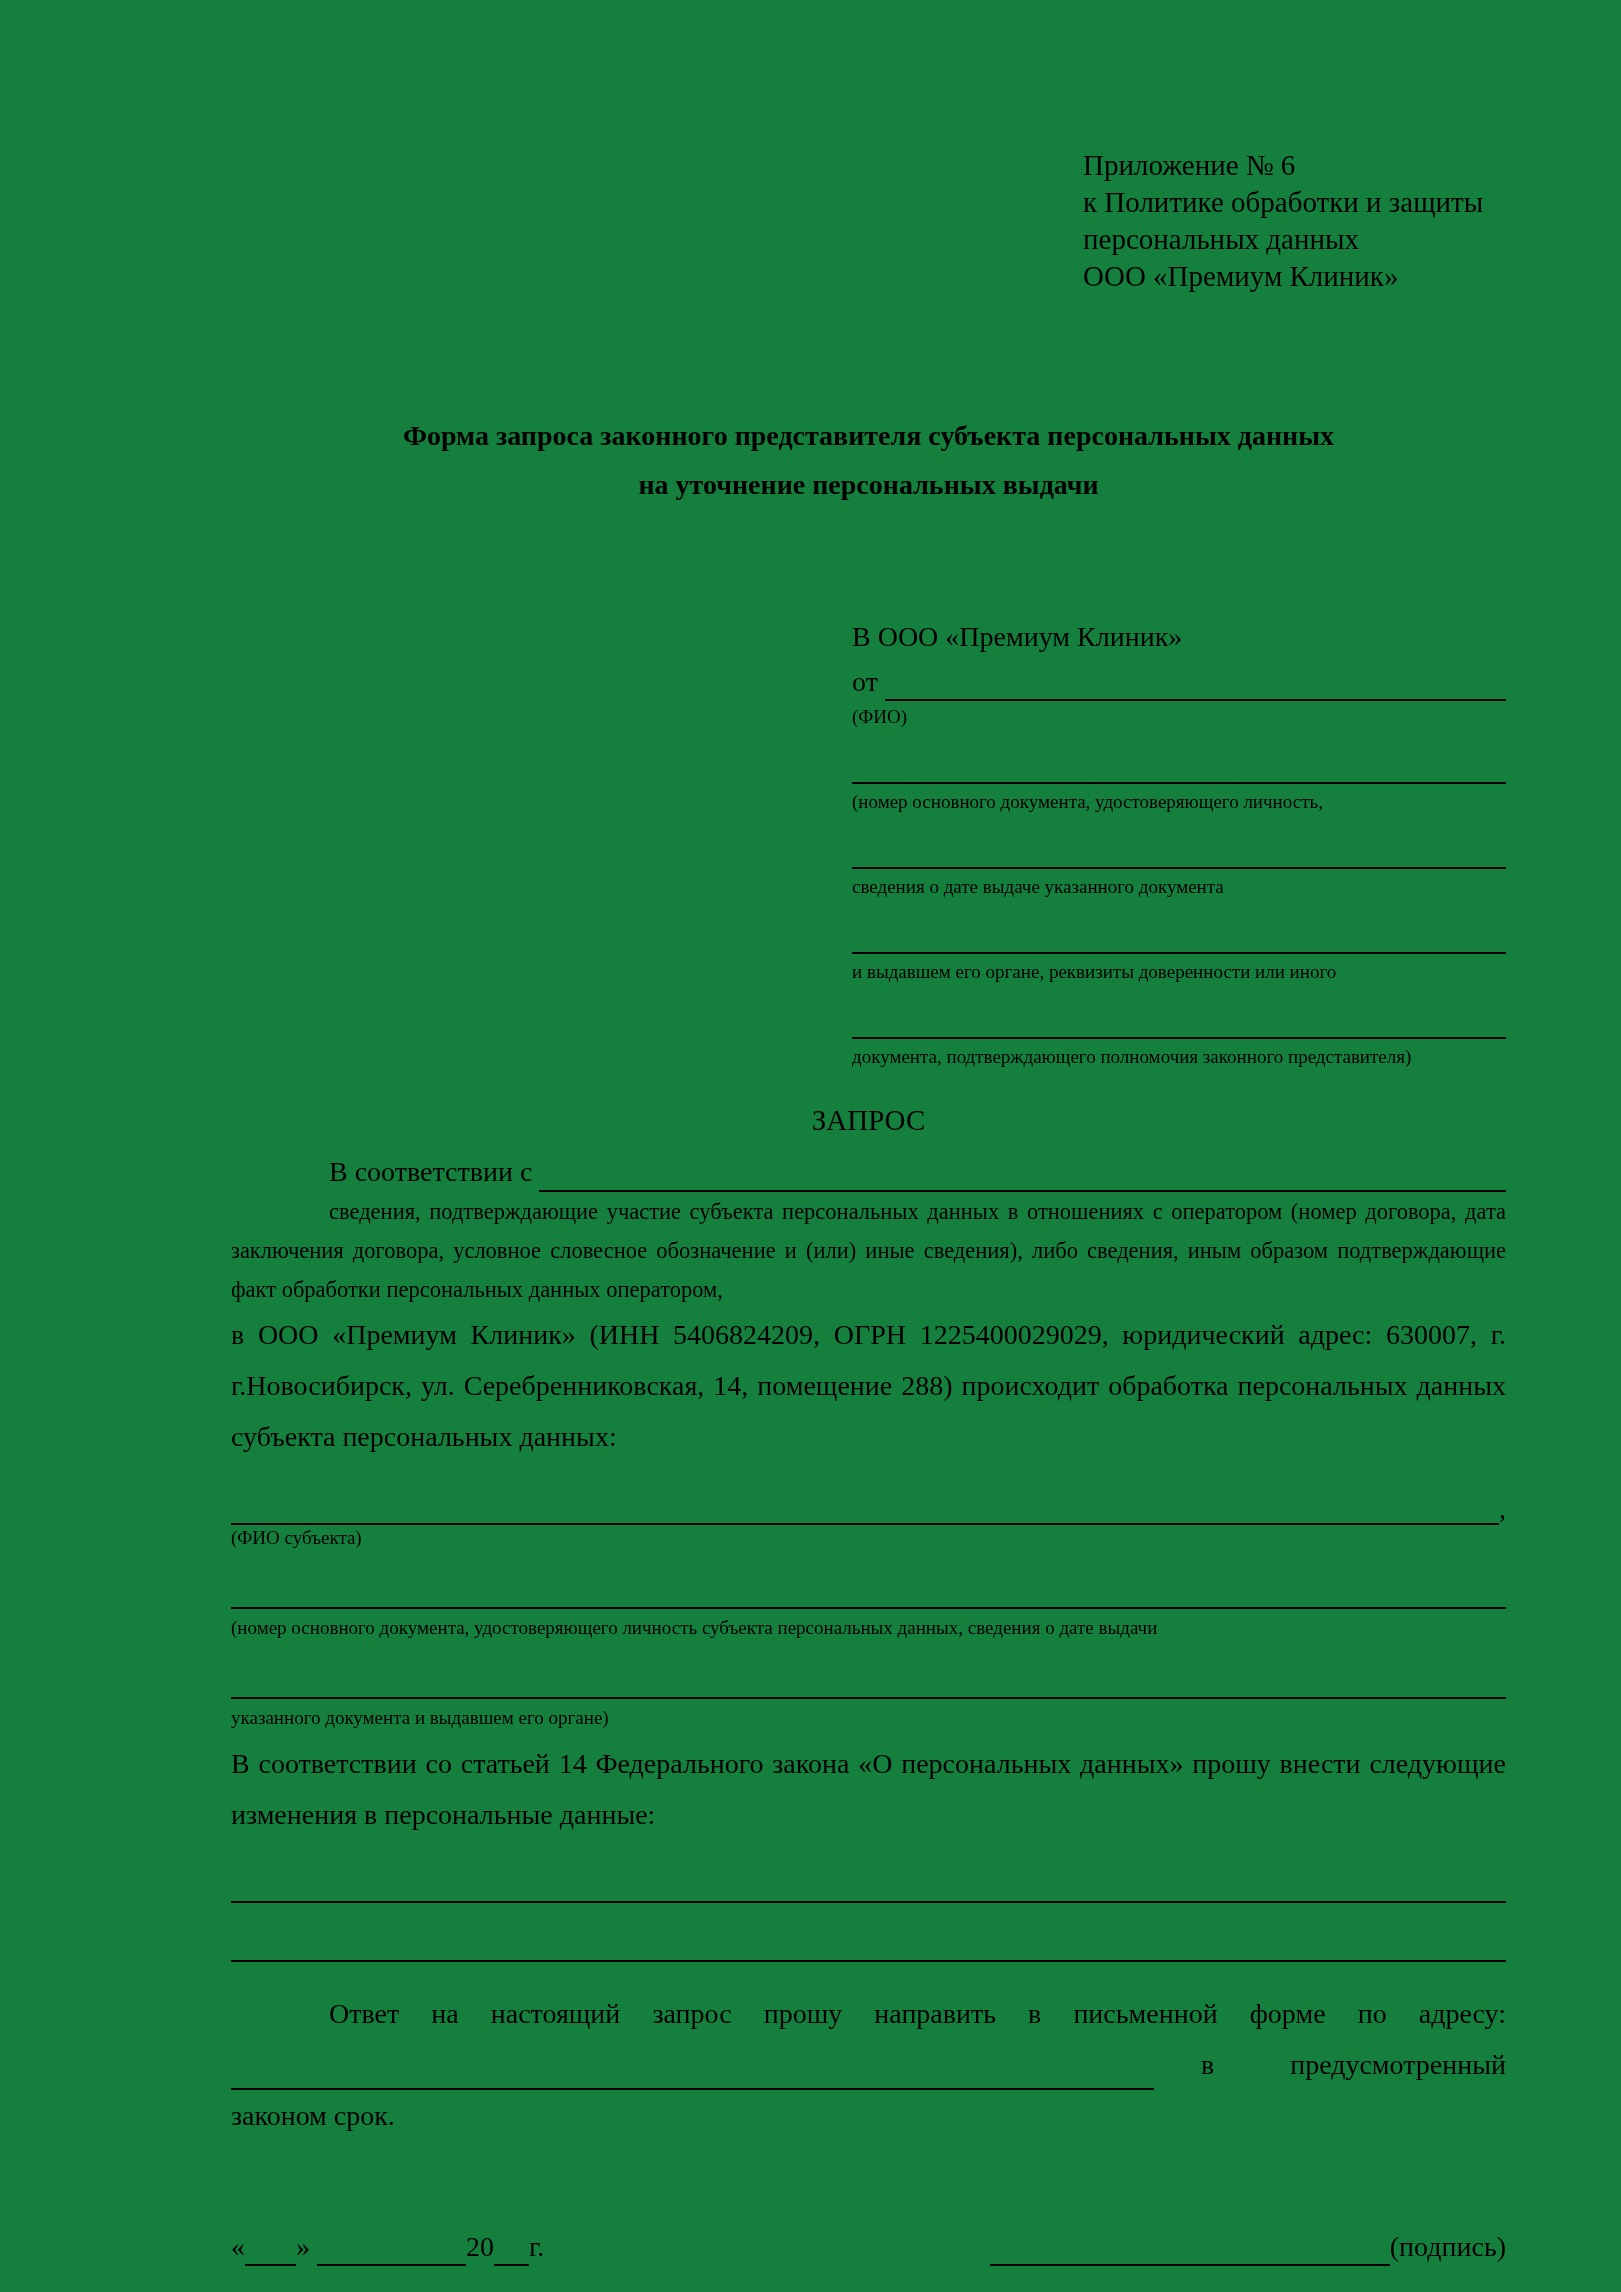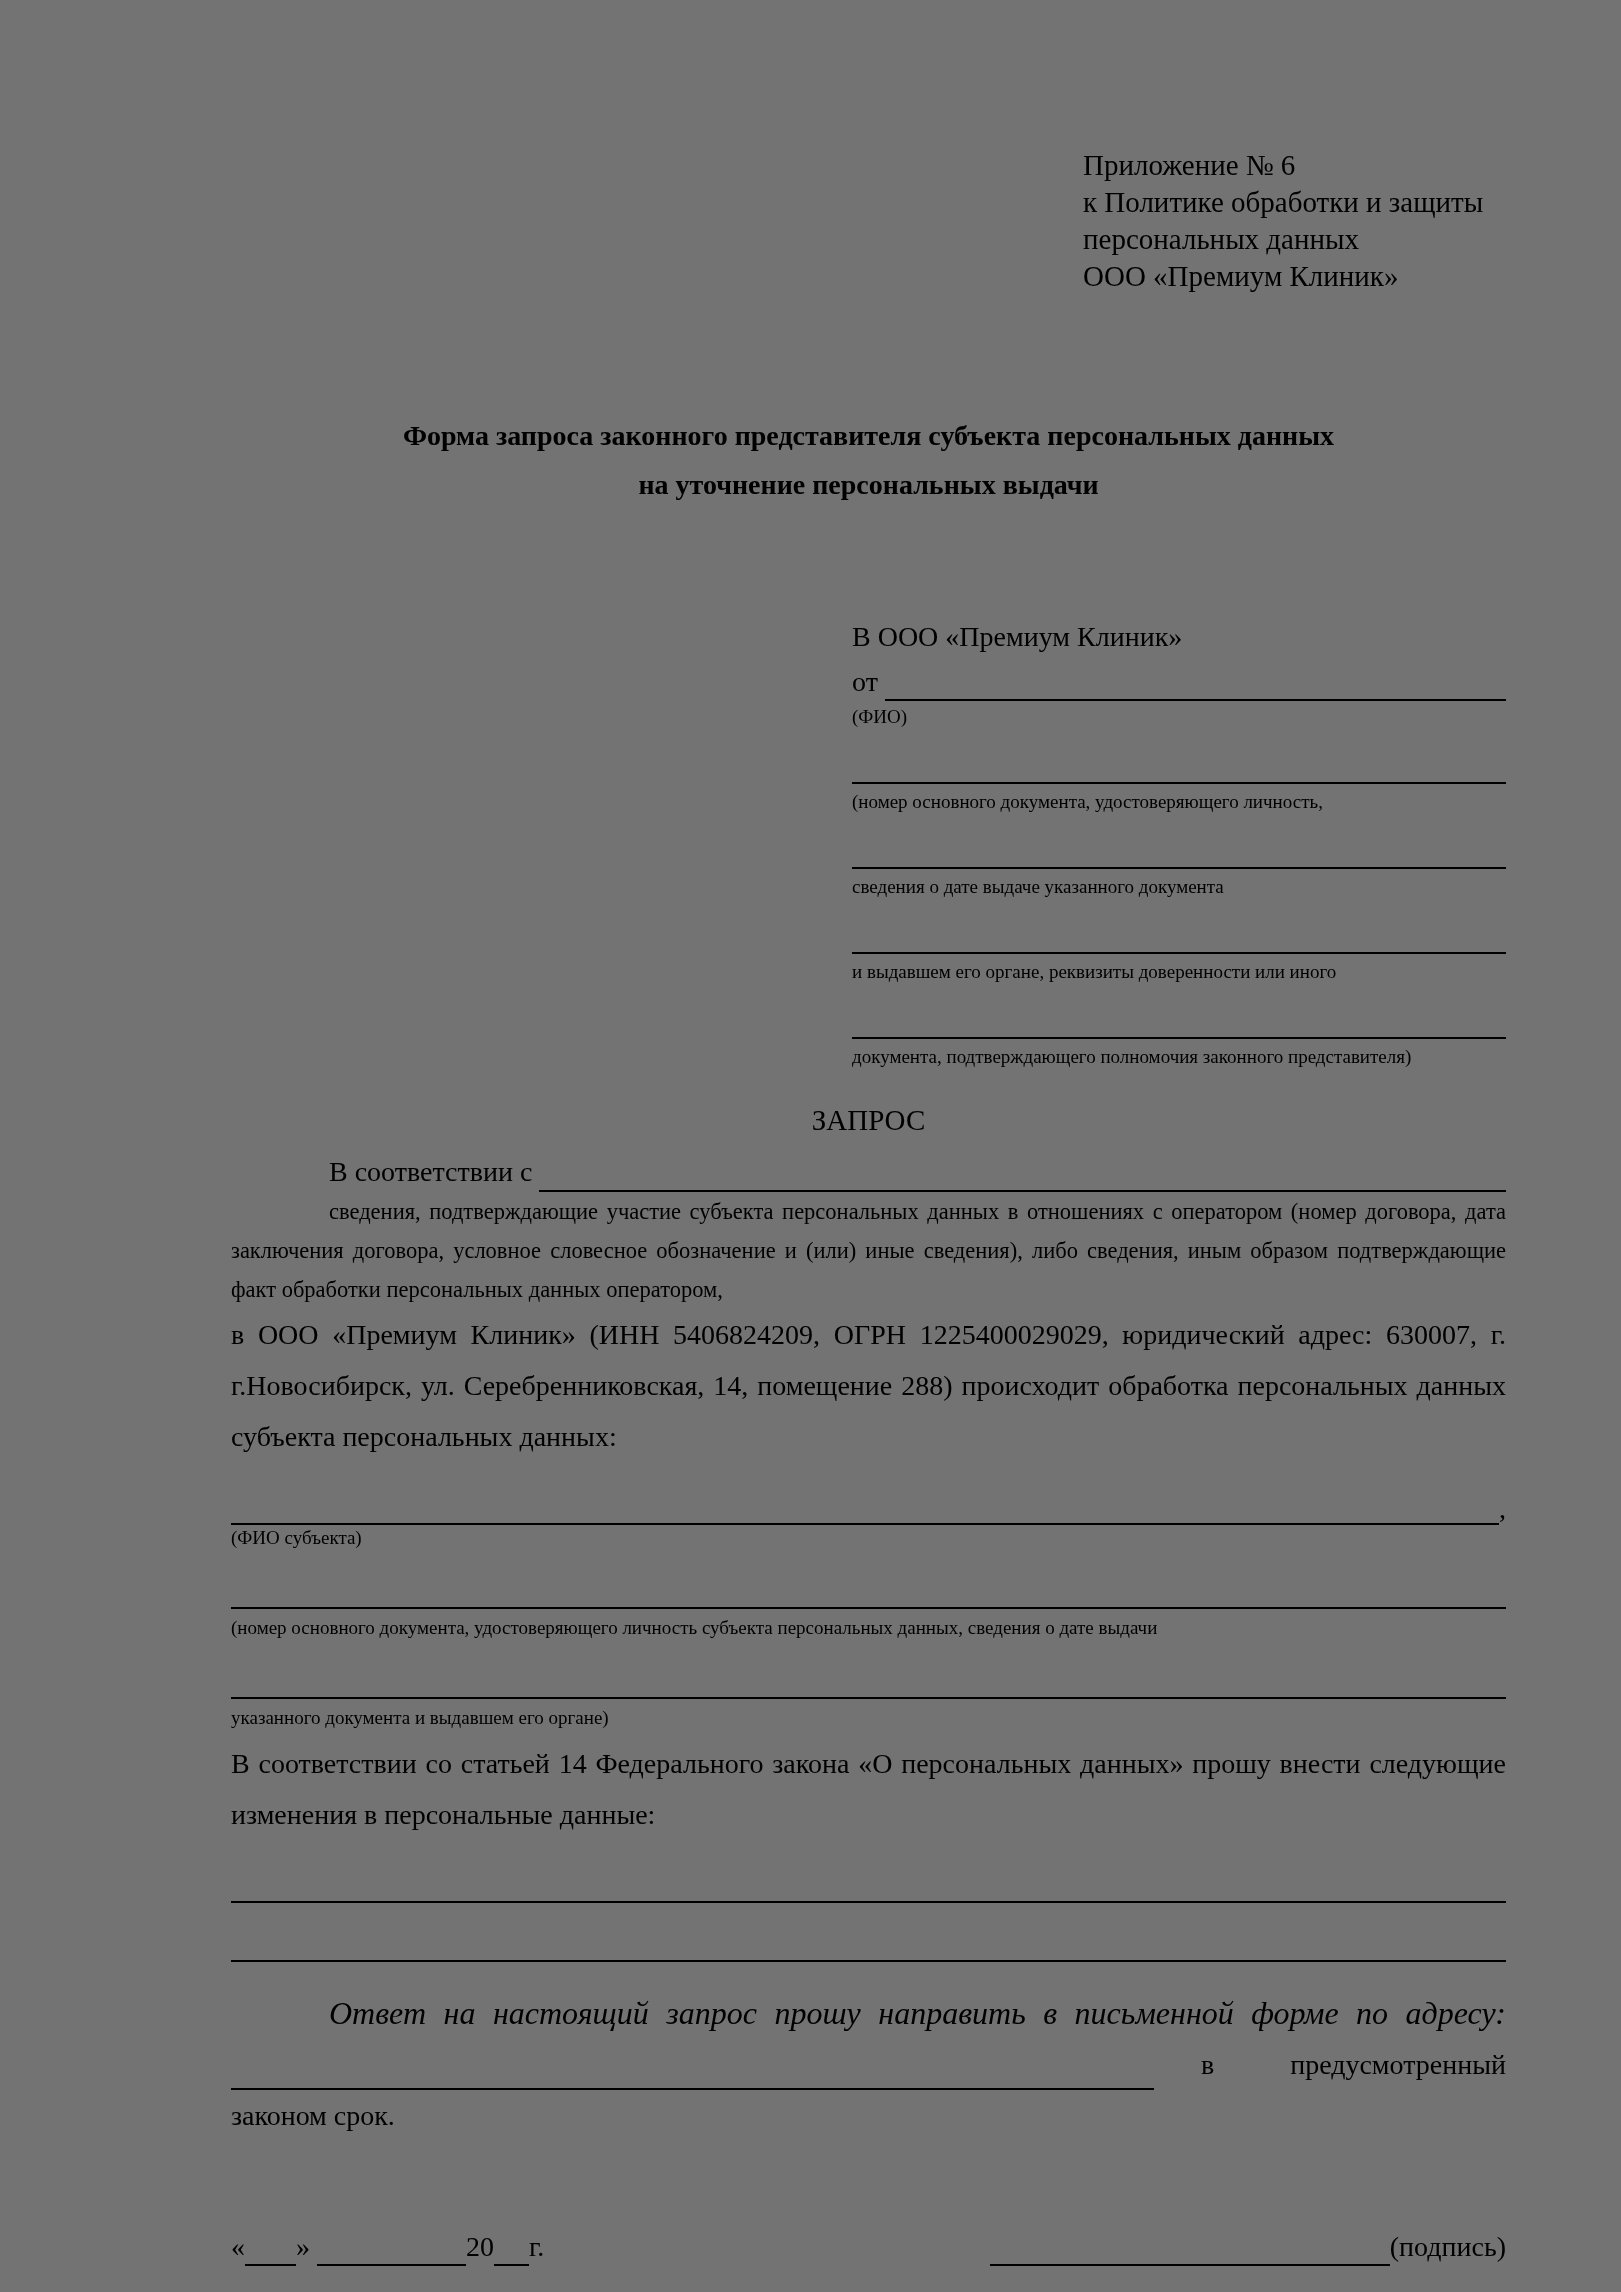--- a/index.html
+++ b/index.html
@@ -4,21 +4,21 @@
 <style>
   html, body {
     margin: 0;
     padding: 0;
     background: #ffffff;
   }
   .page {
     position: relative;
     width: 1621px;
     height: 2293px;
-    background: #737373;
+    background: #15803d;
     box-sizing: border-box;
     padding: 147px 115px 0 231px;
     font-family: "Liberation Serif", "DejaVu Serif", serif;
     color: #000000;
     overflow: hidden;
   }
 
   
   .header-block {
     margin-left: 852px;
@@ -102,26 +102,25 @@
   .cap-group { margin-top: 9.8px; }
   .cap-group .rule { height: 47px; }
   .cap-group .caption { margin-top: 5.9px; }
   .law-par { margin-top: 7.8px; }
   .blank-par-1 { margin-top: 9.8px; }
   .blank-par-1 .rule { height: 51px; }
   .blank-par-2 .rule { height: 57px; }
 
   .reply-first {
     margin-top: 25.5px;
-    font-size: 32px;
+    font-size: 28px;
     line-height: 51px;
     text-align: justify;
     text-align-last: justify;
     text-indent: 98px;
-    font-style: italic;
   }
   .reply-second {
     display: flex;
     align-items: flex-end;
     font-size: 28px;
     line-height: 51px;
   }
   .reply-address-blank {
     width: 923px;
     border-bottom: 2.9px solid #000;

